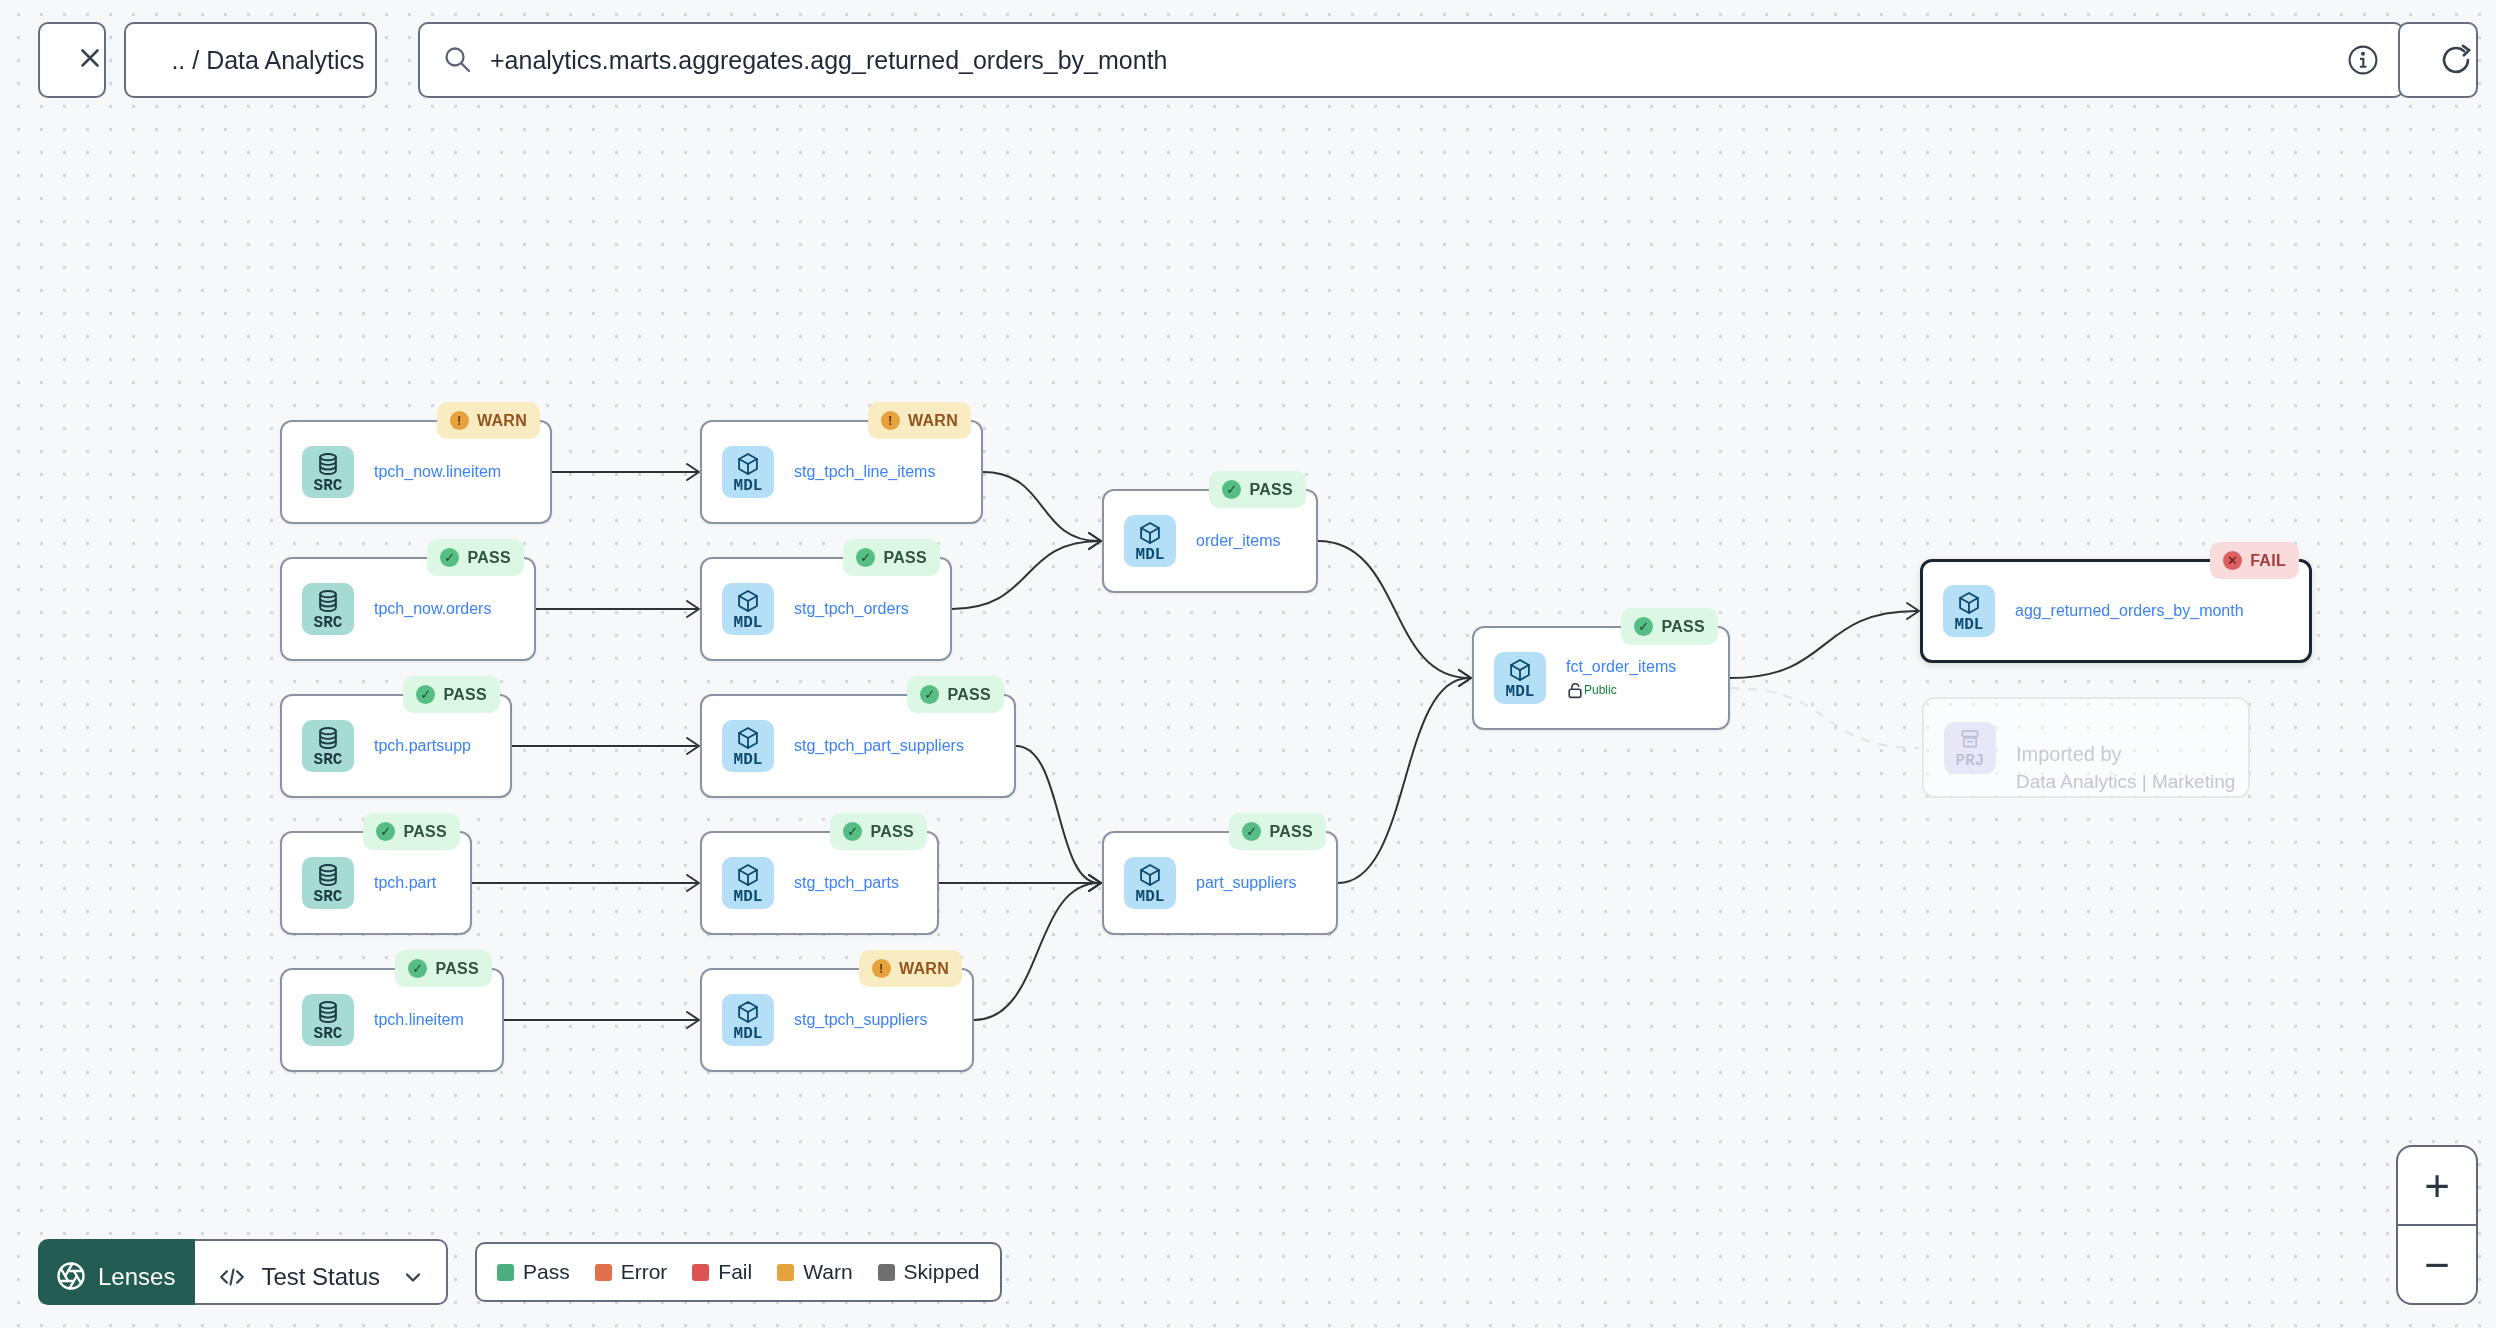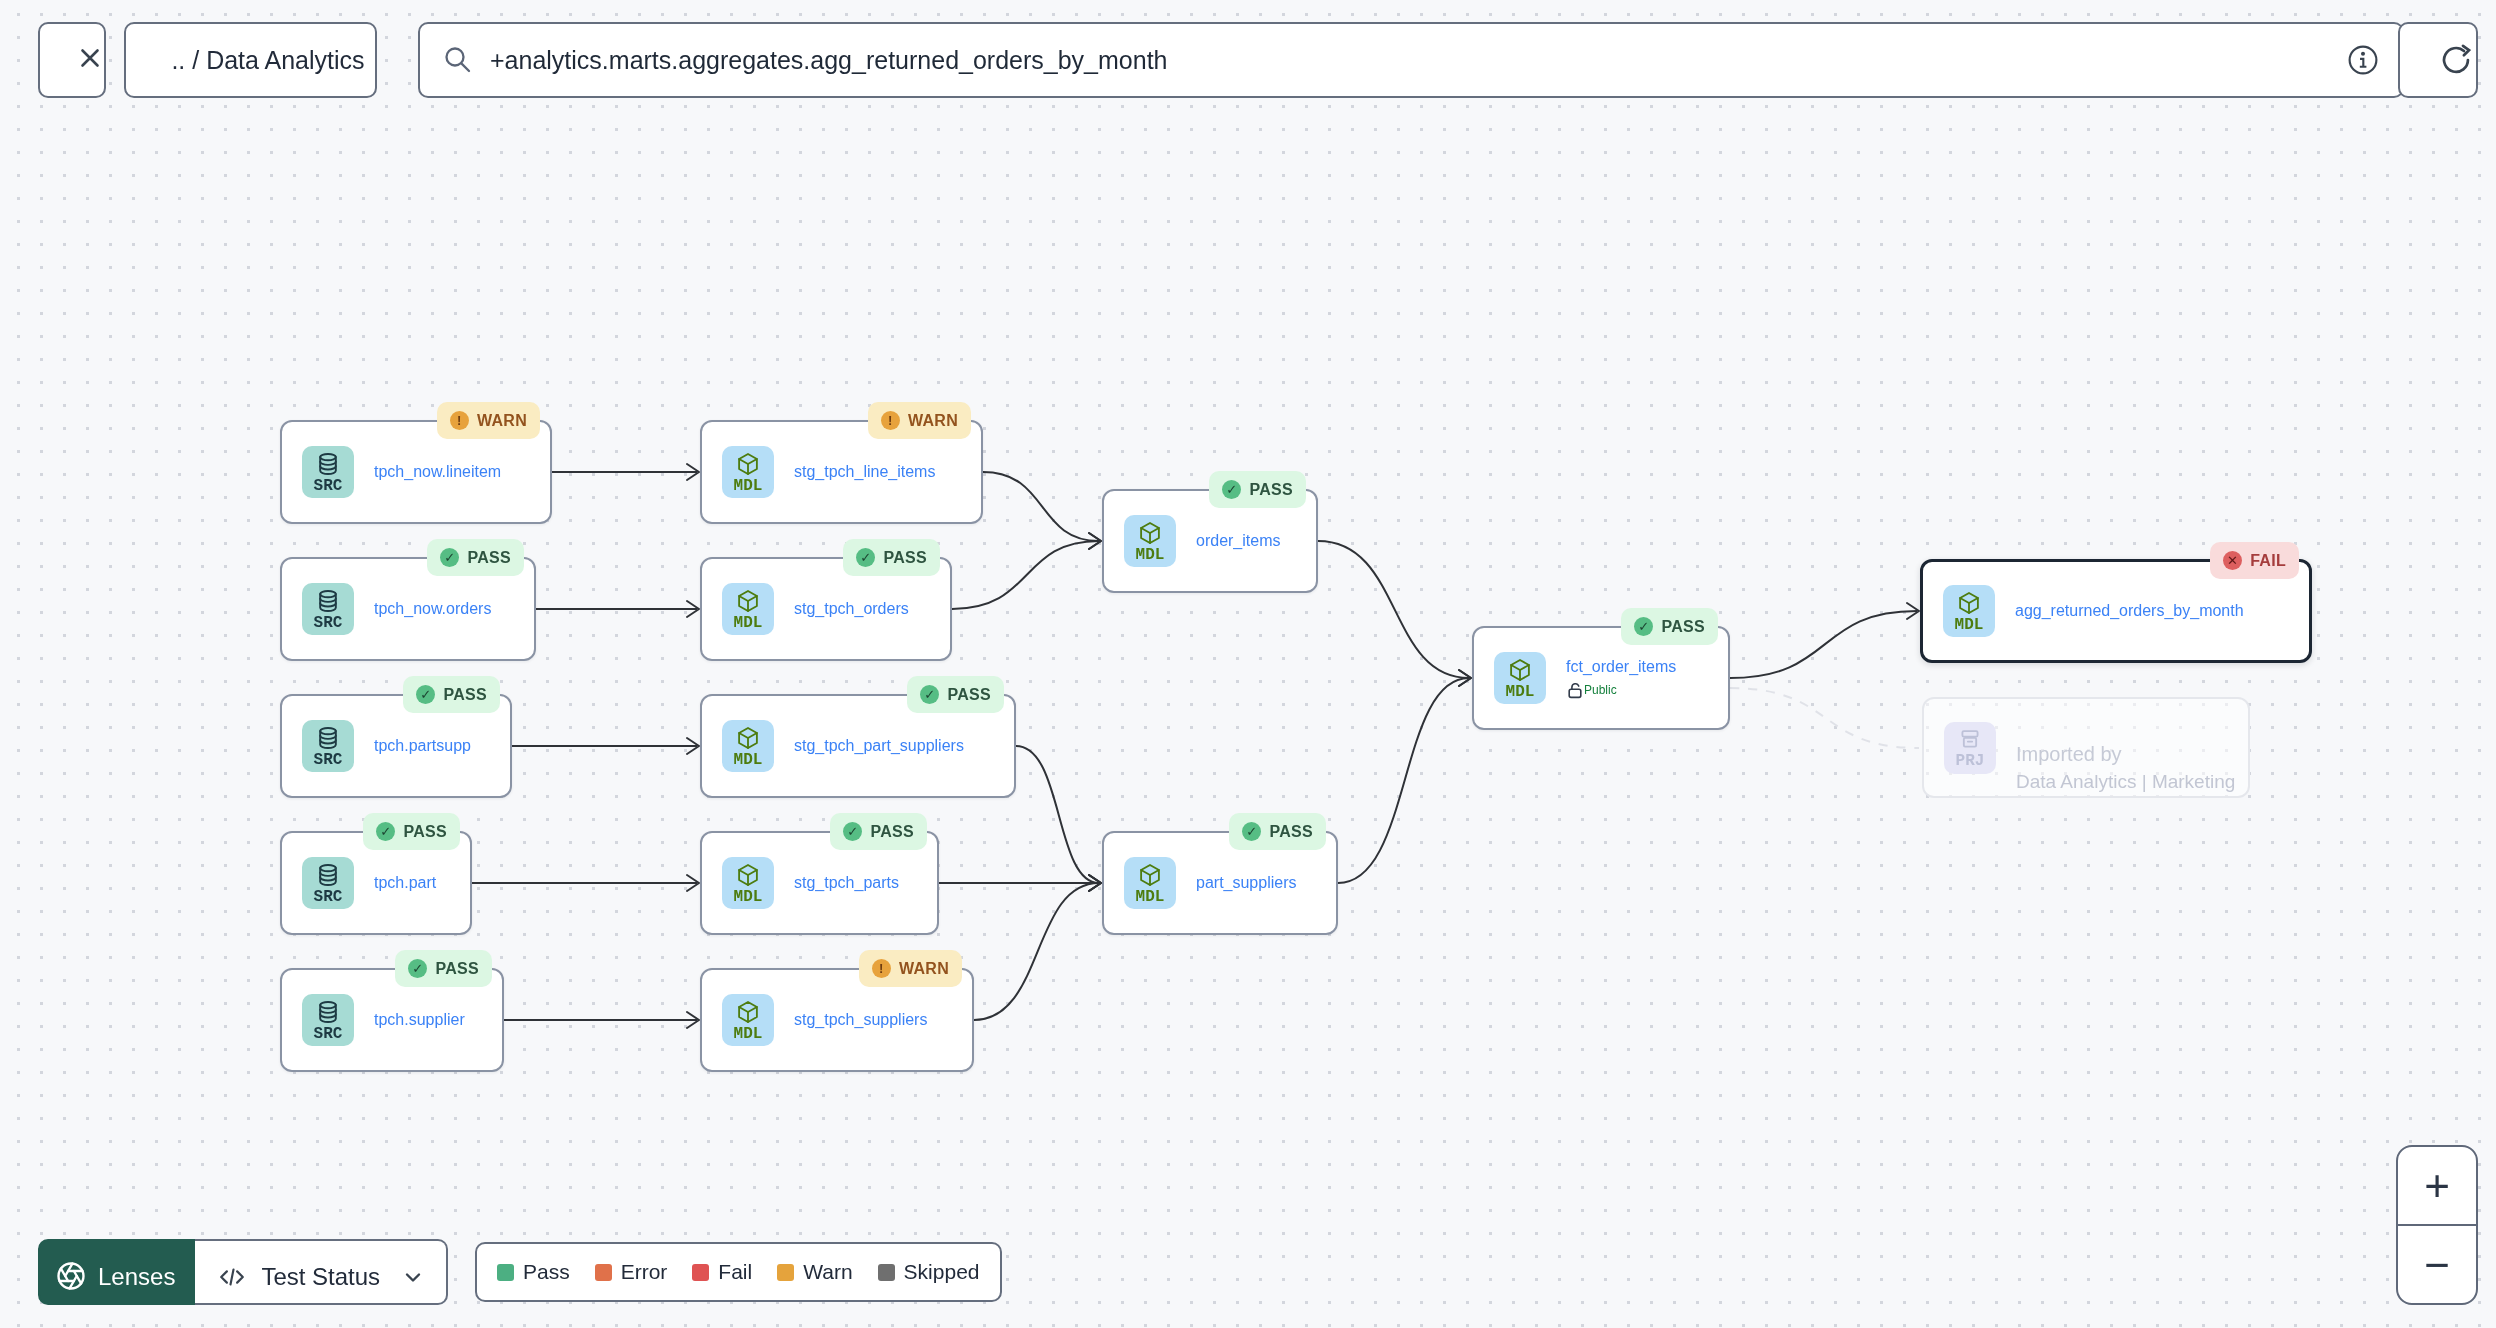--- a/index.html
+++ b/index.html
@@ -44,21 +44,21 @@
     display:flex; align-items:center; padding:0 18px 0 20px; gap:20px;
     box-shadow:0 1px 3px rgba(18,25,38,.07); cursor:pointer;
   }
   .node.selected { border:3.5px solid #1c2633; box-shadow:0 2px 6px rgba(18,25,38,.14); }
   .node.ghost { background:rgba(255,255,255,.55); border:2px solid #e5e7ec; box-shadow:none; }
   .tile {
     width:52px; height:52px; border-radius:10px; flex:0 0 auto;
     display:flex; flex-direction:column; align-items:center; justify-content:center; gap:1px;
   }
   .tile-SRC { background:#a6dbd4; color:#1d3a43; }
-  .tile-MDL { background:#b5def7; color:#4d7c0f; }
+  .tile-MDL { background:#b5def7; color:#0c4a6e; }
   .tile-PRJ { background:#e7e7f7; color:#bdc1d8; }
   .tile-label {
     font-family:"Liberation Mono","DejaVu Sans Mono",monospace;
     font-size:16px; font-weight:700; line-height:1;
   }
   .node-texts { display:flex; flex-direction:column; justify-content:center; gap:5px; min-width:0; }
   .node-label { font-size:16px; font-weight:500; color:#3b82f6; white-space:nowrap; }
   .node-sublabel { display:flex; align-items:center; font-size:12px; color:#15803d; }
   .ghost .node-label { color:#c6cad6; font-weight:400; font-size:20px;margin-top:40px; }
   .ghost-line2 { font-size:19px; color:#c2c6d3; white-space:nowrap; }
@@ -223,21 +223,21 @@
         <div class="tile tile-SRC">
           <svg width="26" height="26" viewBox="0 0 24 24" fill="none" stroke="currentColor" stroke-width="1.8" stroke-linecap="round">
             <ellipse cx="12" cy="5.6" rx="7.2" ry="2.9"></ellipse>
             <path d="M4.8 5.6 V18.3 c0 1.6 3.22 2.9 7.2 2.9 s7.2 -1.3 7.2 -2.9 V5.6"></path>
             <path d="M4.8 9.9 c0 1.6 3.22 2.9 7.2 2.9 s7.2 -1.3 7.2 -2.9"></path>
             <path d="M4.8 14.1 c0 1.6 3.22 2.9 7.2 2.9 s7.2 -1.3 7.2 -2.9"></path>
           </svg>
           <span class="tile-label">SRC</span>
         </div>
         <div class="node-texts">
-          <div class="node-label">tpch.supplier</div>
+          <div class="node-label">tpch.lineitem</div>
         </div>
         <div class="badge badge-PASS">
           <span class="badge-dot">✓</span>
           <span>PASS</span>
         </div>
       </div>
       <div class="node" style="left: 700px; top: 420px; width: 283px; height: 104px;">
         <div class="tile tile-MDL">
           <svg width="26" height="26" viewBox="0 0 24 24" fill="none" stroke="currentColor" stroke-width="1.7" stroke-linecap="round" stroke-linejoin="round">
             <path d="M12 2.8 L20.2 7.4 V16.6 L12 21.2 L3.8 16.6 V7.4 Z"></path>

